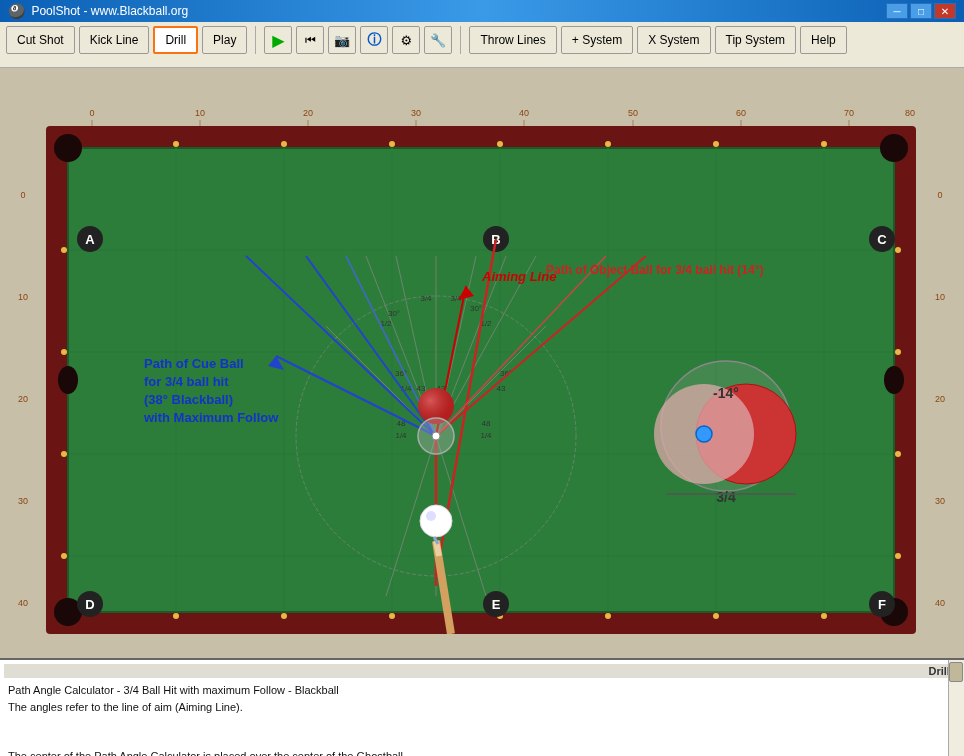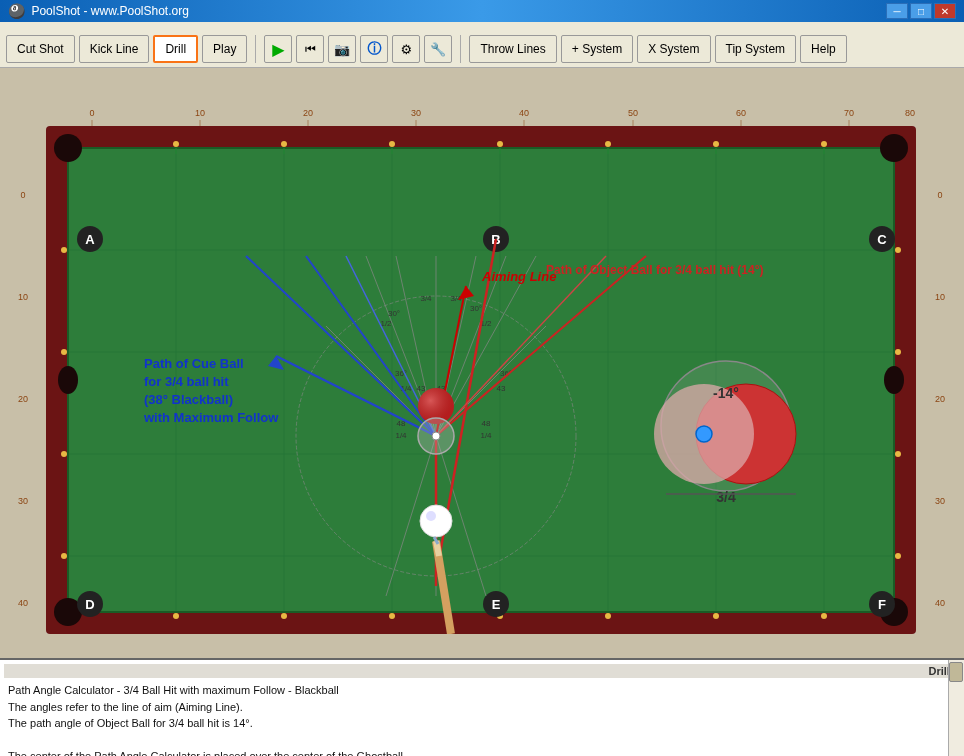--- a/index.html
+++ b/index.html
@@ -27,21 +27,21 @@
       cursor: pointer;
     }
     #titlebar .win-btn.close { background: #c0392b; }
 
     
     #toolbar {
       background: #ece9d8;
       border-bottom: 1px solid #aaa;
       height: 46px;
       display: flex;
-      align-items: flex-end;
+      align-items: flex-start;
       padding: 4px 6px;
       gap: 4px;
     }
     .toolbar-btn {
       height: 28px;
       padding: 0 10px;
       background: #ece9d8;
       border: 1px solid #999;
       cursor: pointer;
       font-size: 12px;
@@ -124,21 +124,21 @@
       left: 46px;
       width: 870px;
       height: 510px;
     }
   </style>
 </head>
 <body>
 
 <div id="titlebar">
   <span style="margin-right:6px; font-size:14px;">🎱</span>
-  <span style="flex:1; font-size:12px;">PoolShot - www.PoolShot.org</span>
+  <span style="flex:1; font-size:12px;">PoolShot - www.Blackball.org</span>
   <div class="win-buttons">
     <div class="win-btn">─</div>
     <div class="win-btn">□</div>
     <div class="win-btn close">✕</div>
   </div>
 </div>
 
 <div id="toolbar">
   <button class="toolbar-btn">Cut Shot</button>
   <button class="toolbar-btn">Kick Line</button>
@@ -400,21 +400,21 @@
     <text x="680" y="272" text-anchor="middle" fill="#333" font-size="14" font-family="Arial" font-weight="bold">-14°</text>
   </svg>
 
 </div>
 
 <div id="info-panel" style="position:relative;">
   <div class="drills-label">Drills</div>
   <div class="info-text">
     <span class="bold">Path Angle Calculator - 3/4 Ball Hit with maximum Follow - Blackball</span><br>
     <span>The angles refer to the line of aim (Aiming Line).</span><br>
-    <span>The path angle of Object Ball for 3/4 ball hit is 14°.</span><br>
+    <br>
     <br>
     <span>The center of the Path Angle Calculator is placed over the center of the Ghostball.</span><br>
     
   </div>
   <div class="scrollbar-right">
     <div class="scrollbar-thumb"></div>
   </div>
 </div>
 
 </body></html>

